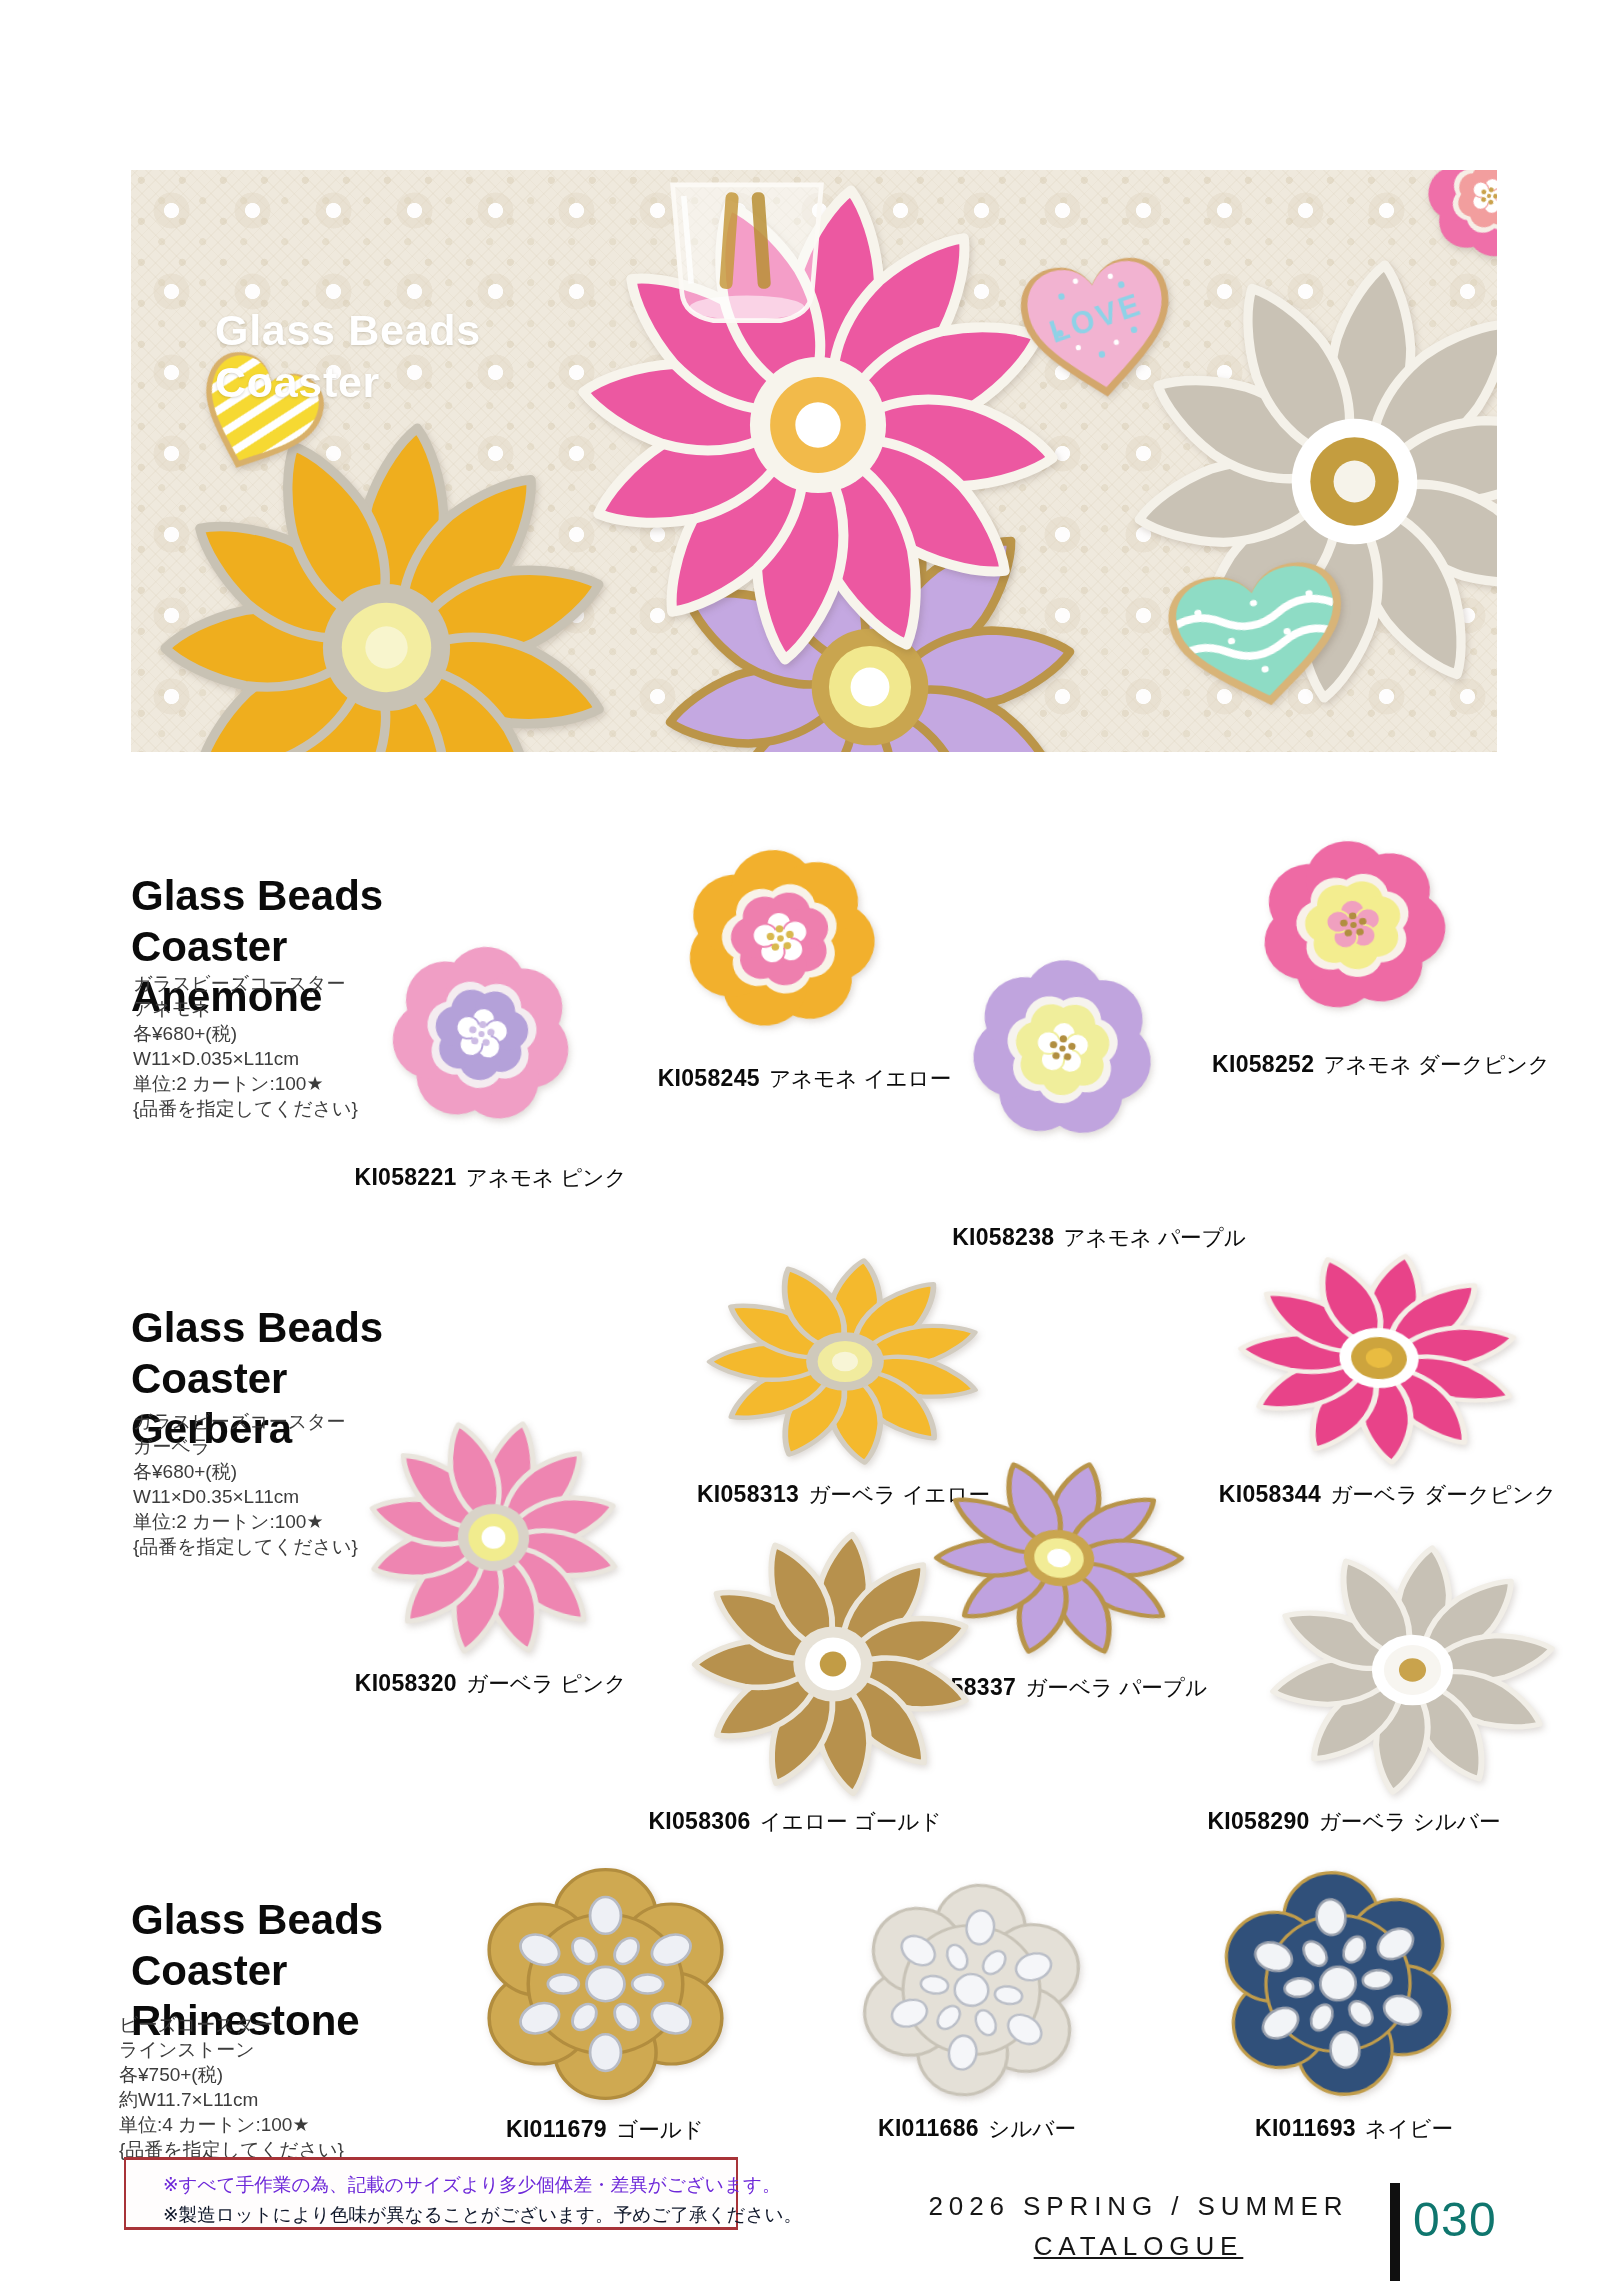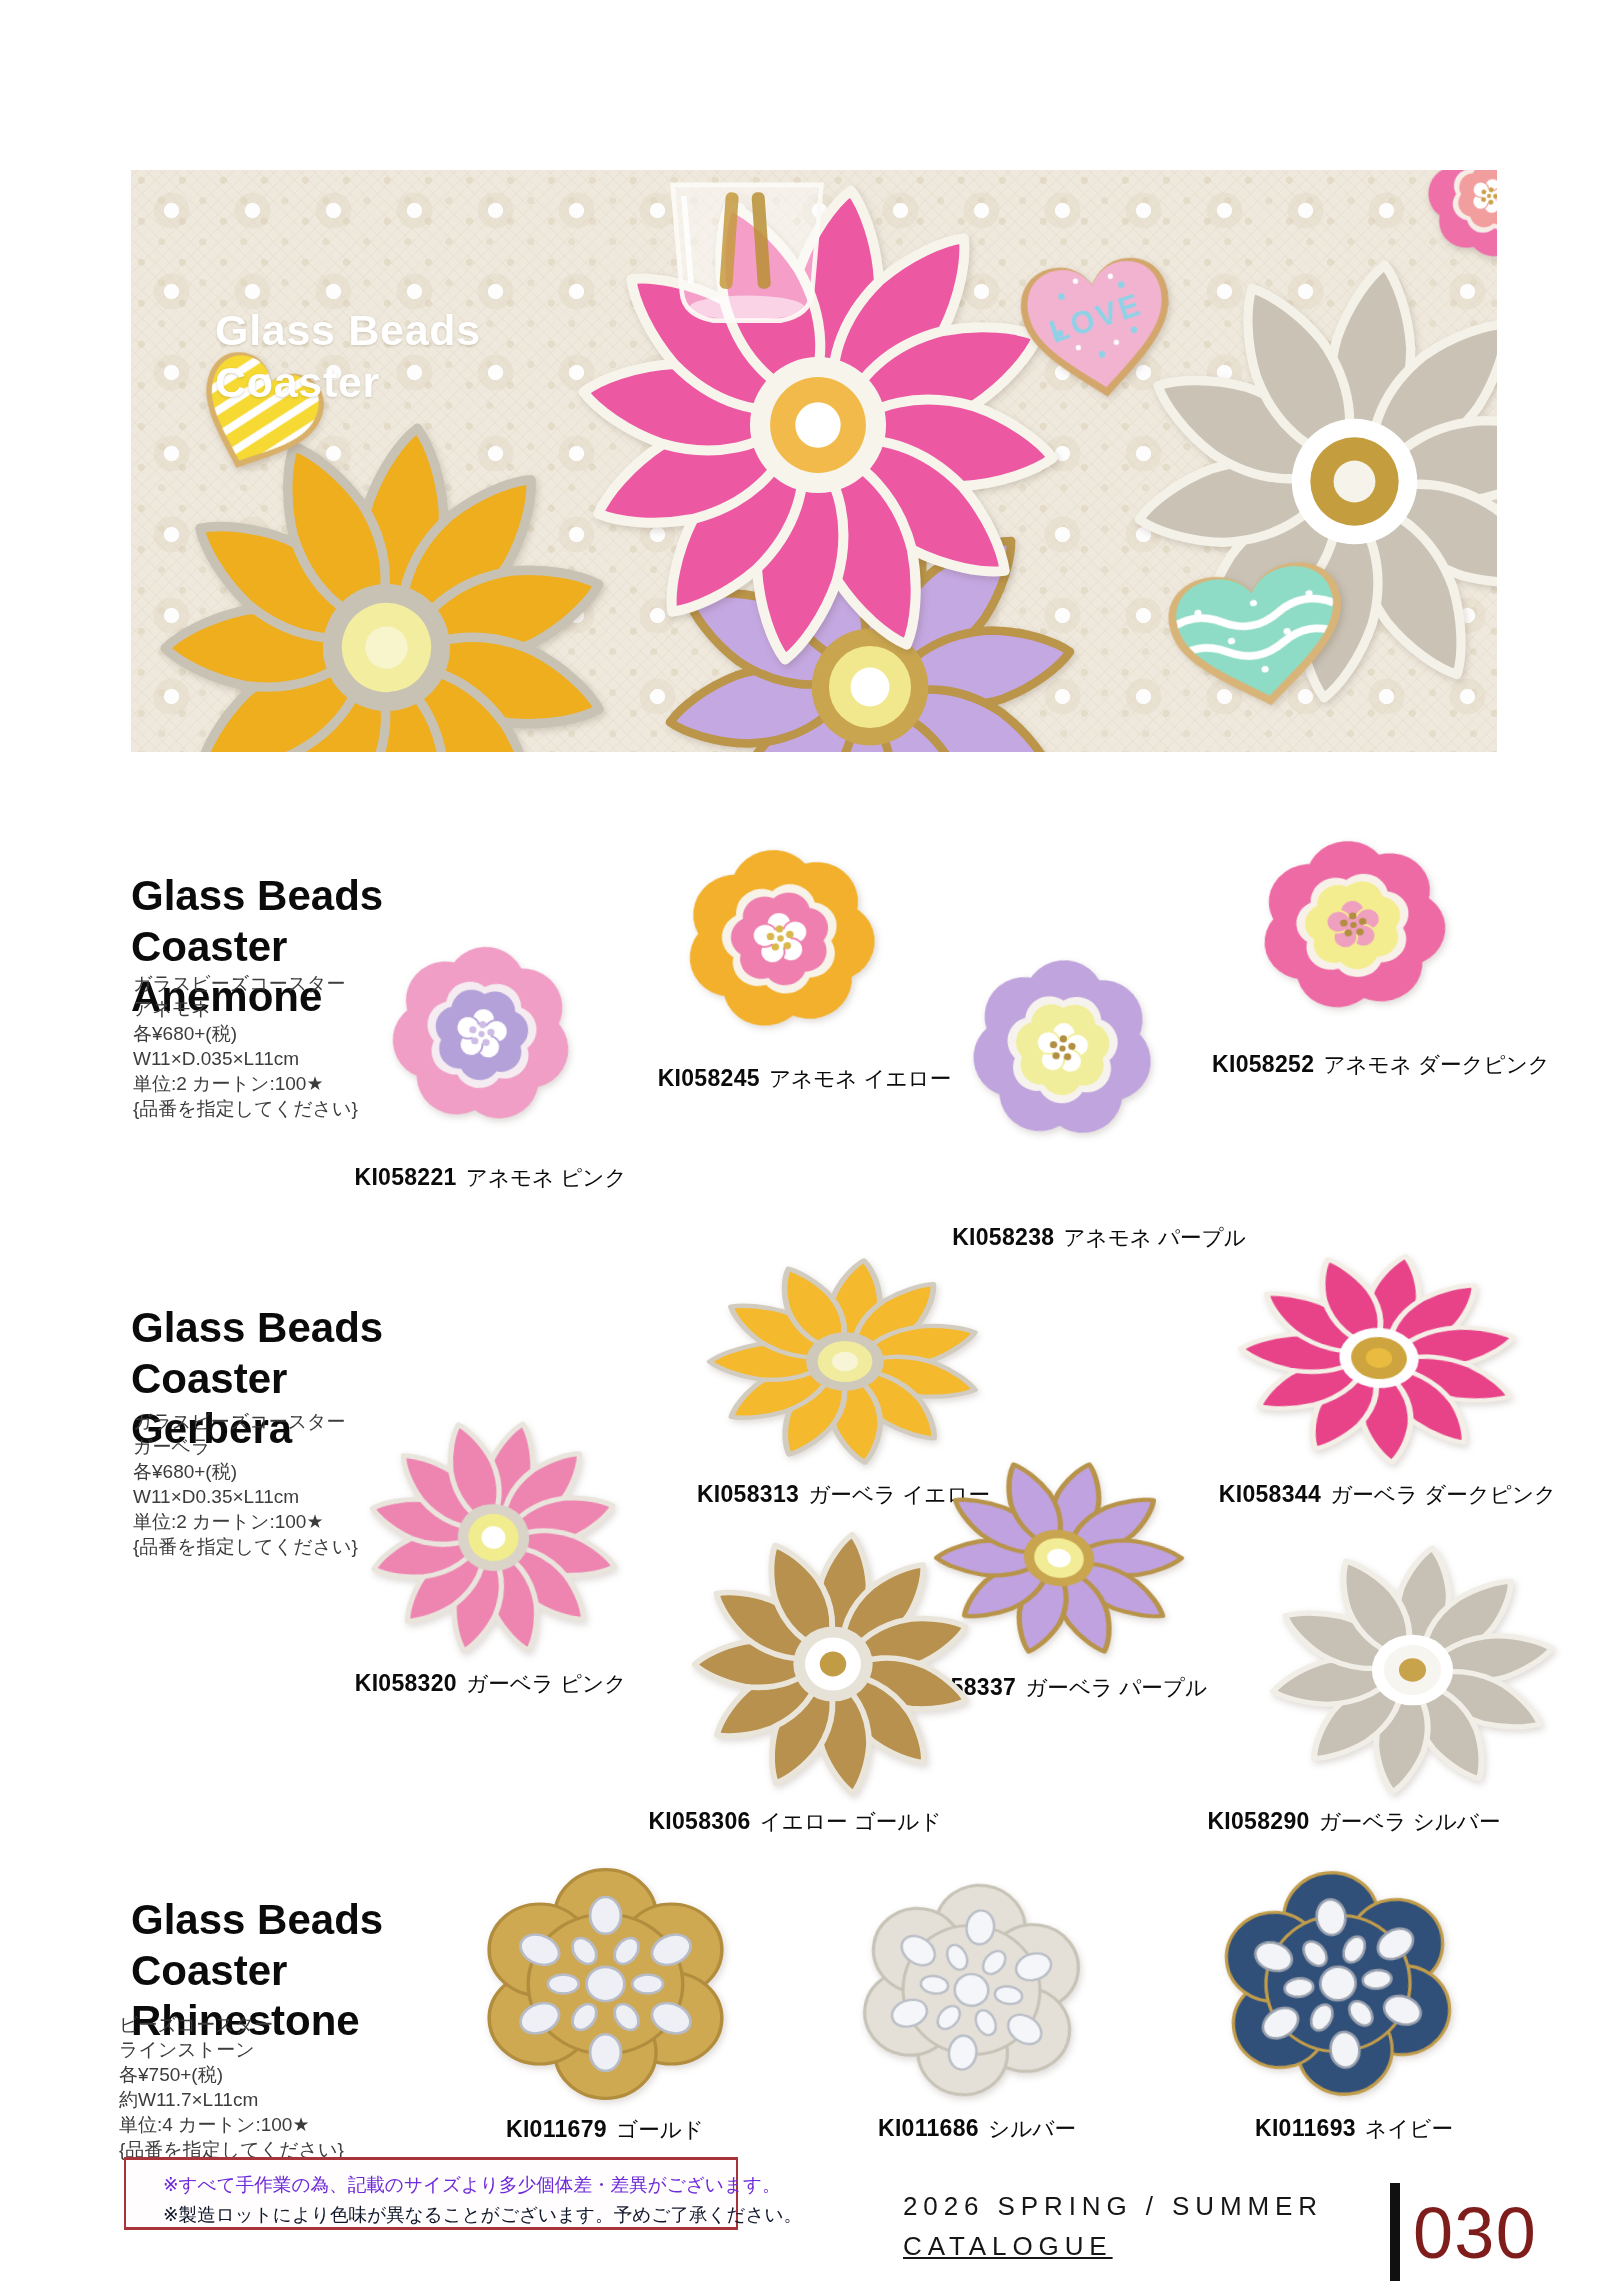--- a/index.html
+++ b/index.html
@@ -74,25 +74,25 @@
   .r3-img{left:1207px;top:1860px;width:262px;height:247px;transform:rotate(-6deg);}
   .r1-label{left:458px;top:2115px;width:294px;}
   .r2-label{left:830px;top:2114px;width:294px;}
   .r3-label{left:1207px;top:2114px;width:294px;}
 
   
   .notes-box{left:124px;top:2157px;width:614px;height:73px;box-sizing:border-box;
              border:2.6px solid #a83338;border-top-width:3.9px;border-bottom-width:3.9px;
              padding:9.8px 0 0 37px;background:#fffdfd;}
   .note-line{font-size:18.6px;line-height:1.62;color:#c23b40;white-space:nowrap;}
-  .catalog{left:903px;top:2193px;width:471px;text-align:left;font-size:26px;
+  .catalog{left:903px;top:2193px;width:471px;text-align:center;font-size:26px;
            letter-spacing:5.9px;color:#161616;line-height:1;}
   .catalog-line2{margin-top:13.7px;text-decoration:underline;}
   .pagebar{left:1390px;top:2183px;width:9.8px;height:98px;background:#101010;}
-  .pagenum{left:1413px;top:2192px;font-size:72px;letter-spacing:1.3px;color:#7f1d1d;font-weight:500;}
+  .pagenum{left:1413px;top:2192px;font-size:48px;letter-spacing:1.3px;color:#0f766e;font-weight:500;}
 </style>
 </head>
 <body>
 
 <div class="page">
 
   <section class="abs hero">
     <div class="abs hf hf-yellow"><svg viewBox="-100 -100 200 200" preserveAspectRatio="none" width="100%" height="100%">
           <path d="M0,-13 C11,-19 19,-38 16,-60 C13,-75 6,-88 0,-94 C-6,-88 -13,-75 -16,-60 C-19,-38 -11,-19 0,-13 Z" fill="#efae1e" stroke="#c8c2b4" stroke-width="4" stroke-linejoin="round" transform="rotate(8)"></path>
           <path d="M0,-13 C11,-19 19,-38 16,-60 C13,-75 6,-88 0,-94 C-6,-88 -13,-75 -16,-60 C-19,-38 -11,-19 0,-13 Z" fill="#efae1e" stroke="#c8c2b4" stroke-width="4" stroke-linejoin="round" transform="rotate(40.72727272727273)"></path>

